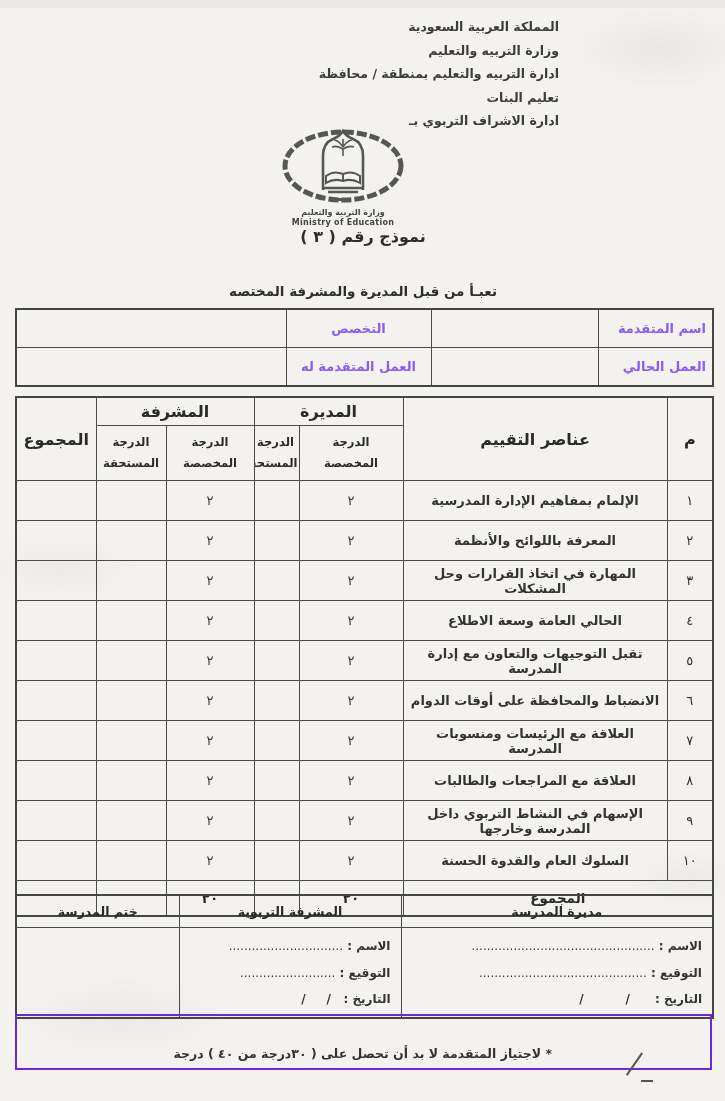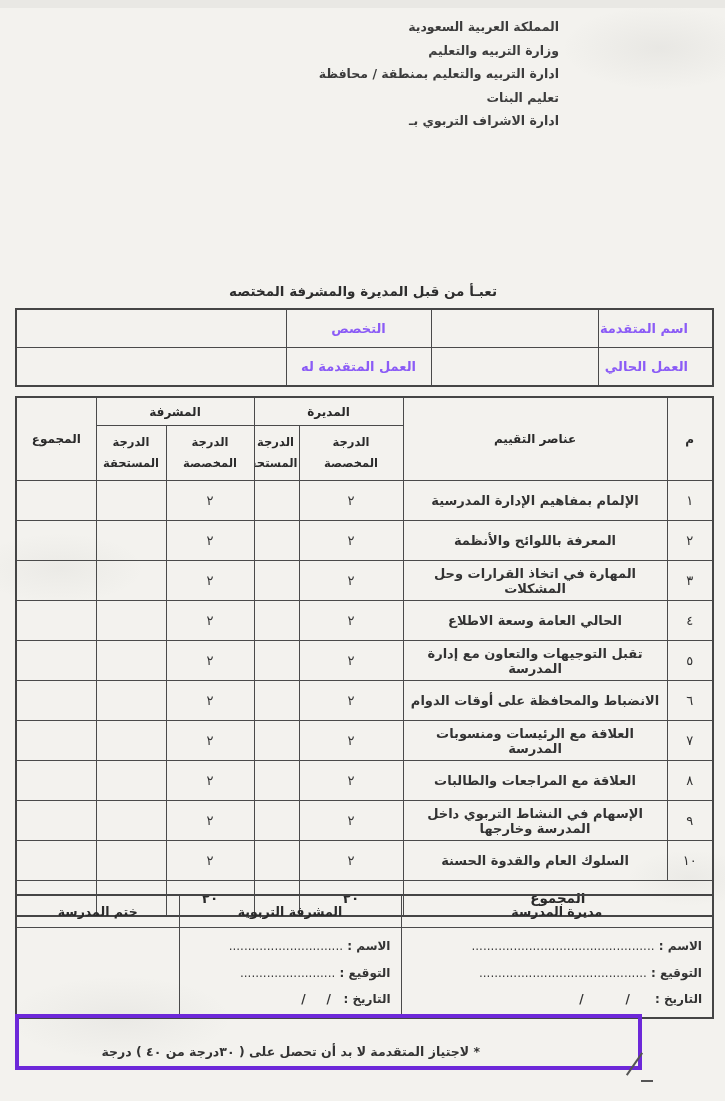--- a/index.html
+++ b/index.html
@@ -26,64 +26,77 @@
   .center-line{position:absolute;left:8px;width:710px;text-align:center;direction:rtl;color:#2e2e2e;}
   .form-number{top:219px;font-size:16px;font-weight:bold;}
   .form-title{top:244px;font-size:17.5px;font-weight:bold;letter-spacing:.2px;}
   .form-subtitle{top:275px;font-size:13.5px;font-weight:bold;}
 
   table{border-collapse:collapse;table-layout:fixed;direction:rtl;}
   td{border:1px solid #4a4a4a;vertical-align:middle;overflow:hidden;}
 
   .info-table{position:absolute;left:15px;top:300px;width:697px;border:2px solid #454545;}
   .info-table td{height:35px;font-size:13px;font-weight:bold;color:#8b5cf6;}
-  .info-label-r{text-align:right;padding-right:24px;}
+  .info-label-r{text-align:right;padding-right:6px;}
   .info-label-l{text-align:center;}
 
   .eval-table{position:absolute;left:15px;top:388px;width:697px;border:2px solid #454545;}
   .eval-table td{text-align:center;}
-  .h1 td{height:25px;font-size:12px;font-weight:bold;}
+  .h1 td{height:25px;font-size:16px;font-weight:bold;}
   .h2 td{height:54px;font-size:11.5px;font-weight:bold;line-height:1.85;padding:0 1px;}
   .stack{display:inline-block;max-width:58px;}
   .stack-narrow{display:inline-block;max-width:44px;}
   .serial-h{font-size:14px;font-weight:bold;}
   .elements-h{font-size:14px;font-weight:bold;}
   .eval-row td{height:37px;font-size:13px;color:#333;}
   .element-cell{font-size:13.2px;font-weight:bold;padding:0 4px;}
   .total-row td{height:32px;font-size:13.5px;font-weight:bold;}
 
   .sig-table{position:absolute;left:15px;top:886px;width:697px;border:2px solid #454545;}
   .sig-head td{height:29px;text-align:center;font-size:12.5px;font-weight:bold;}
   .sig-body td{height:84px;vertical-align:top;padding:5px 10px 0;}
   .sig-line{font-size:12px;font-weight:bold;line-height:26.5px;white-space:pre;direction:rtl;text-align:right;color:#333;}
   .sig-dots{font-weight:normal;letter-spacing:.5px;color:#3a3a3a;}
   .sig-date{font-weight:bold;}
 
-  .footnote-box{position:absolute;left:15px;top:1006px;width:627px;height:56px;
-    border:4px solid #6d28d9;box-sizing:border-box;direction:rtl;}
+  .footnote-box{position:absolute;left:15px;top:1006px;width:697px;height:56px;
+    border:2px solid #6d28d9;box-sizing:border-box;direction:rtl;}
   .footnote-text{position:absolute;right:158px;bottom:7px;font-size:12.5px;font-weight:bold;color:#333;white-space:pre;}
 
   .pen-mark-1{position:absolute;left:621px;top:1055px;width:27px;height:0;
     border-top:2px solid #555;transform:rotate(-55deg);}
   .pen-mark-2{position:absolute;left:641px;top:1072px;width:12px;height:0;border-top:2px solid #555;}
 </style>
 </head>
 <body>
 
 <div class="page">
 
   <div class="gov-header">
     <div>المملكة العربية السعودية</div>
     <div>وزارة التربيه والتعليم</div>
     <div>ادارة التربيه والتعليم بمنطقة / محافظة</div>
     <div>تعليم البنات</div>
     <div>ادارة الاشراف التربوي بـ</div>
   </div>
 
-
+  <div class="logo-wrap">
+    <svg width="128" height="76" viewBox="0 0 128 76">
+      <ellipse cx="64" cy="38" rx="58" ry="34" fill="none" stroke="#565656" stroke-width="5" stroke-dasharray="10 3"></ellipse>
+      <path d="M44,62 L44,28 Q44,15 54,11 Q61,8 64,3 Q67,8 74,11 Q84,15 84,28 L84,62" fill="none" stroke="#565656" stroke-width="2.6"></path>
+      <path d="M64,28 L64,20 M64,21 Q58,17 53,19 M64,21 Q70,17 75,19 M64,19 Q59,12 55,12 M64,19 Q69,12 73,12 M64,18 L64,11" fill="none" stroke="#565656" stroke-width="1.6"></path>
+      <path d="M47,48 Q55,42 64,46 Q73,42 81,48 L81,55 Q73,50 64,53 Q55,50 47,55 Z M64,46 L64,53" fill="none" stroke="#565656" stroke-width="2"></path>
+      <path d="M45,60 L83,60 M49,64 L79,64" stroke="#565656" stroke-width="2.4"></path>
+      <path d="M56,71.5 L72,71.5" stroke="#565656" stroke-width="3"></path>
+    </svg>
+    <div class="logo-ar">وزارة التربية والتعليم</div>
+    <div class="logo-en">Ministry of Education</div>
+  </div>
+
+  <div class="center-line form-number">نموذج رقم ( ٣ )</div>
   <div class="center-line form-subtitle">تعبـأ من قبل المديرة والمشرفة المختصه</div>
 
   <table class="info-table">
     <colgroup>
         <col style="width:115px">
         <col style="width:167px">
         <col style="width:145px">
         <col style="width:270px">
       </colgroup>
     <tbody>

